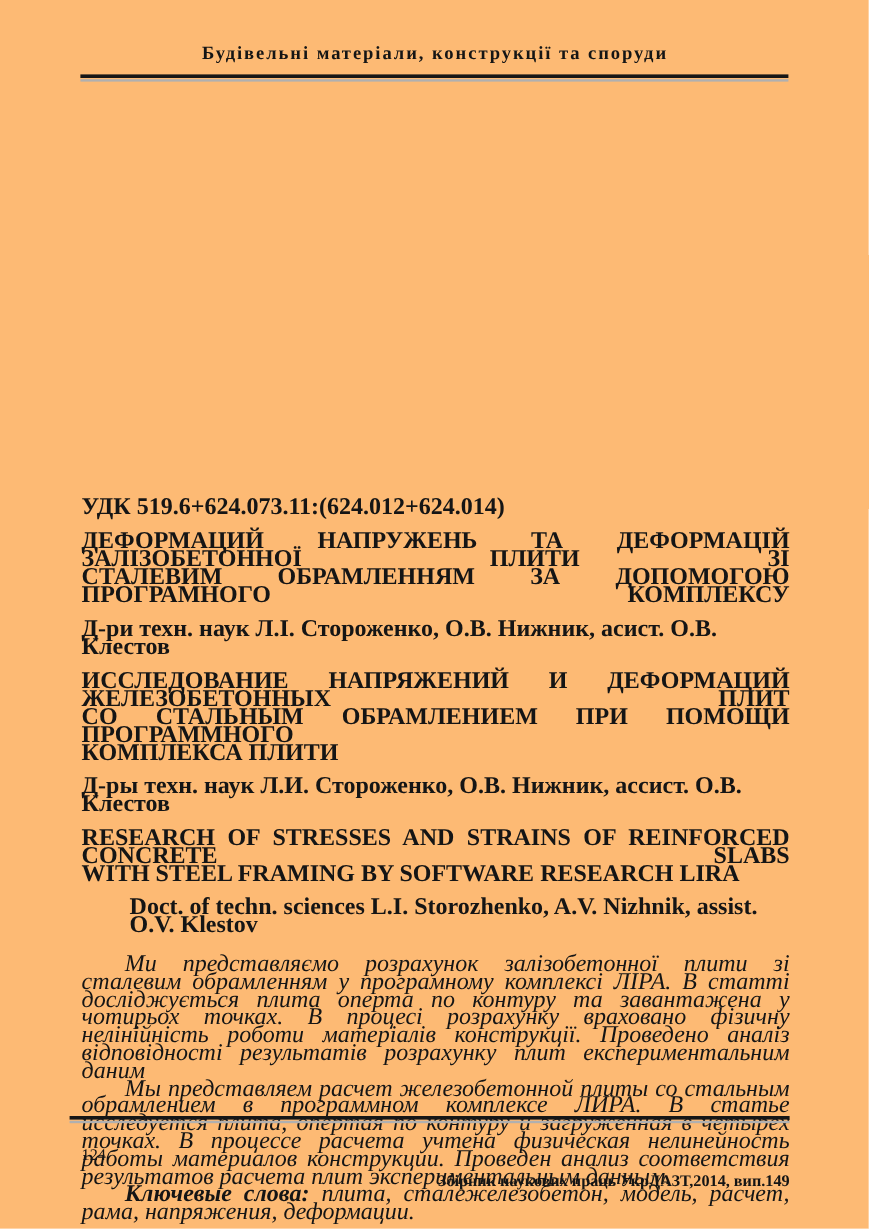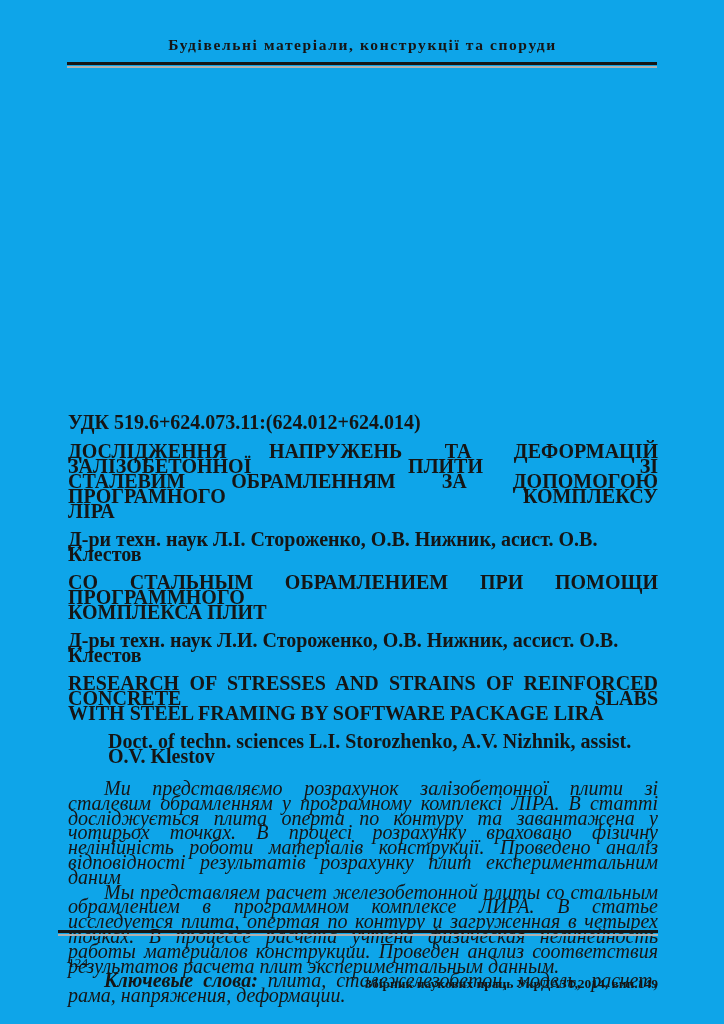--- a/index.html
+++ b/index.html
@@ -1,20 +1,20 @@
 <!DOCTYPE html>
 <html><head>
 <meta charset="utf-8">
 <style>
   html, body { margin: 0; padding: 0; background: #ffffff; }
   .page {
     position: relative;
     width: 724px;
     height: 1024px;
-    background: #0ea5e9;
+    background: #fdba74;
     font-family: "Liberation Serif", serif;
     color: #151515;
     overflow: hidden;
   }
   .running-head {
     position: absolute;
     top: 36px; left: 68px; width: 589px;
     text-align: center;
     font-weight: bold;
     font-size: 15.5px;
@@ -82,37 +82,37 @@
   <div class="rule header-rule">
     <div class="black"></div>
     <div class="gray"></div>
   </div>
 
   <div class="article">
 
     <p class="udc">УДК 519.6+624.073.11:(624.012+624.014)</p>
 
     <div class="title">
-      <div class="jline">ДОСЛІДЖЕННЯ НАПРУЖЕНЬ ТА ДЕФОРМАЦІЙ ЗАЛІЗОБЕТОННОЇ ПЛИТИ ЗІ</div>
+      <div class="jline">ДЕФОРМАЦИЙ НАПРУЖЕНЬ ТА ДЕФОРМАЦІЙ ЗАЛІЗОБЕТОННОЇ ПЛИТИ ЗІ</div>
       <div class="jline">СТАЛЕВИМ ОБРАМЛЕННЯМ ЗА ДОПОМОГОЮ ПРОГРАМНОГО КОМПЛЕКСУ</div>
-      <div class="lastline">ЛІРА</div>
     </div>
 
     <p class="authors gap-b">Д-ри техн. наук Л.І. Стороженко, О.В. Нижник, асист. О.В. Клестов</p>
 
     <div class="title">
+      <div class="jline">ИССЛЕДОВАНИЕ НАПРЯЖЕНИЙ И ДЕФОРМАЦИЙ ЖЕЛЕЗОБЕТОННЫХ ПЛИТ</div>
       <div class="jline">СО СТАЛЬНЫМ ОБРАМЛЕНИЕМ ПРИ ПОМОЩИ ПРОГРАММНОГО</div>
-      <div class="lastline">КОМПЛЕКСА ПЛИТ</div>
+      <div class="lastline">КОМПЛЕКСА ПЛИТИ</div>
     </div>
 
     <p class="authors gap-b">Д-ры техн. наук Л.И. Стороженко, О.В. Нижник, ассист. О.В. Клестов</p>
 
     <div class="title">
       <div class="jline">RESEARCH OF STRESSES AND STRAINS OF REINFORCED CONCRETE SLABS</div>
-      <div class="lastline">WITH STEEL FRAMING BY SOFTWARE PACKAGE LIRA</div>
+      <div class="lastline">WITH STEEL FRAMING BY SOFTWARE RESEARCH LIRA</div>
     </div>
 
     <p class="authors gap-l">Doct. of techn. sciences L.I. Storozhenko, A.V. Nizhnik, assist. O.V. Klestov</p>
 
     <p class="abstract">Ми представляємо розрахунок залізобетонної плити зі сталевим обрамленням у програмному комплексі ЛІРА. В статті досліджується плита оперта по контуру та завантажена у чотирьох точках. В процесі розрахунку враховано фізичну нелінійність роботи матеріалів конструкції. Проведено аналіз відповідності результатів розрахунку плит експериментальним даним</p>
 
 
     <p class="abstract">Мы представляем расчет железобетонной плиты со стальным обрамлением в программном комплексе ЛИРА. В статье исследуется плита, опертая по контуру и загруженная в четырех точках. В процессе расчета учтена физическая нелинейность работы материалов конструкции. Проведен анализ соответствия результатов расчета плит экспериментальным данным.</p>
 
     <p class="keywords"><span class="kw-label">Ключевые слова:</span><span> плита, сталежелезобетон, модель, расчет, рама, напряжения, деформации.</span></p>

